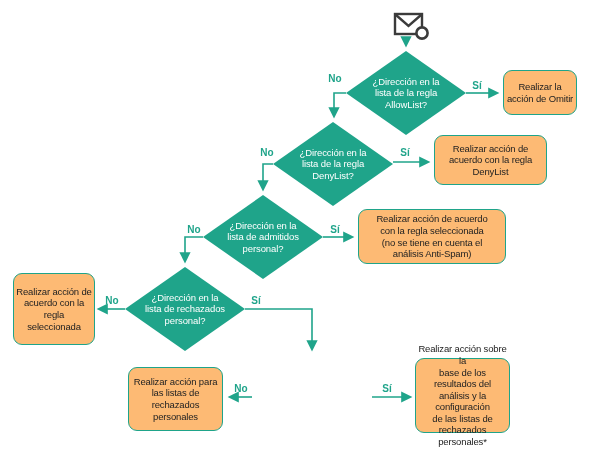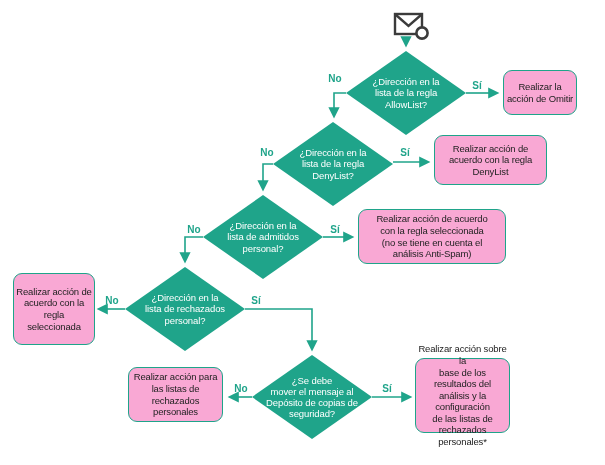--- a/index.html
+++ b/index.html
@@ -25,21 +25,21 @@
     background:var(--accent);
     clip-path:polygon(50% 0,100% 50%,50% 100%,0 50%);
     display:flex;align-items:center;justify-content:center;
     text-align:center;color:var(--node-text);
     font-size:9.5px;line-height:1.18;white-space:pre-line;
     letter-spacing:-0.1px;
   }
   .action-box{
     position:absolute;box-sizing:border-box;
     border:1.7px solid var(--accent);border-radius:9px;
-    background:#f9a8d4;
+    background:#fdba74;
     display:flex;align-items:center;justify-content:center;
     text-align:center;color:var(--action-text);
     font-size:9.5px;line-height:1.22;white-space:pre-line;
     letter-spacing:-0.15px;padding:2px;
   }
   .edge-label{
     position:absolute;transform:translate(-50%,-50%);
     color:var(--accent);font-size:10px;font-weight:700;
   }
   .mail{position:absolute;left:389px;top:6px;}
@@ -79,38 +79,34 @@
 AllowList?</div>
   <div class="diamond" style="left:273px;top:122px;">¿Dirección en la
 lista de la regla
 DenyList?</div>
   <div class="diamond" style="left:203px;top:195px;">¿Dirección en la
 lista de admitidos
 personal?</div>
   <div class="diamond" style="left:125px;top:267px;">¿Dirección en la
 lista de rechazados
 personal?</div>
-  <div class="diamond" style="left:252px;top:355px;">¿Se debe
-mover el mensaje al
-Depósito de copias de
-seguridad?</div>
 
   <div class="action-box" style="left:503px;top:70px;width:74px;height:45px;">Realizar la
 acción de Omitir</div>
   <div class="action-box" style="left:434px;top:135px;width:113px;height:50px;">Realizar acción de
 acuerdo con la regla
 DenyList</div>
   <div class="action-box" style="left:358px;top:209px;width:148px;height:55px;">Realizar acción de acuerdo
 con la regla seleccionada
 (no se tiene en cuenta el
 análisis Anti-Spam)</div>
   <div class="action-box" style="left:13px;top:273px;width:82px;height:72px;">Realizar acción de
 acuerdo con la
 regla seleccionada</div>
-  <div class="action-box" style="left:128px;top:367px;width:95px;height:55px;">Realizar acción para
+  <div class="action-box" style="left:128px;top:367px;width:95px;height:64px;">Realizar acción para
 las listas de
 rechazados
 personales</div>
   <div class="action-box" style="left:415px;top:358px;width:95px;height:75px;">Realizar acción sobre la
 base de los resultados del
 análisis y la configuración
 de las listas de rechazados
 personales*</div>
 
   <span class="edge-label" style="left:335px;top:78px;">No</span>

